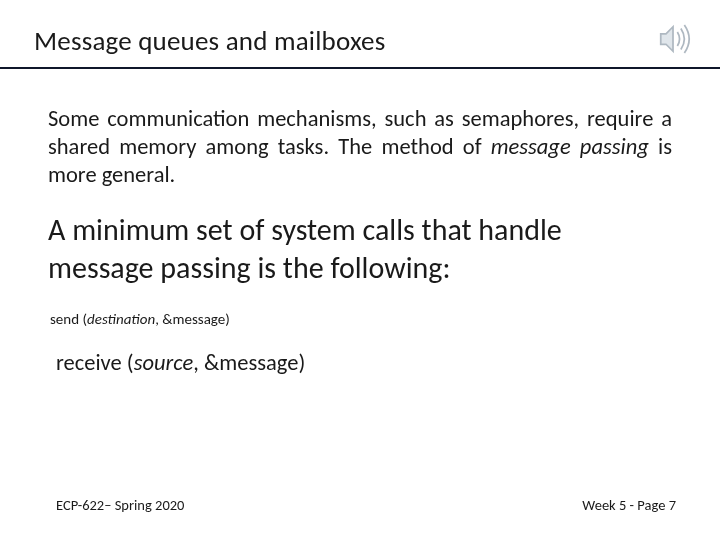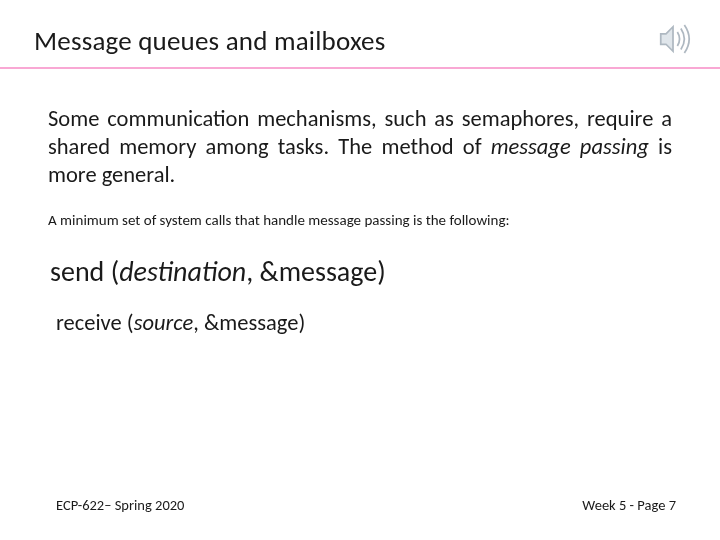--- a/index.html
+++ b/index.html
@@ -11,21 +11,21 @@
     position: relative;
   }
   .slide {
     width: 720px;
     height: 540px;
     position: relative;
     padding: 0;
   }
   .title-row {
     padding: 24px 0 10px 34px;
-    border-bottom: 2px solid #f9a8d4;
+    border-bottom: 2px solid #0f172a;
     margin: 0 0 0 0;
     position: relative;
   }
   .title {
     font-size: 27px;
     font-weight: 400;
     color: #1a1a1a;
     letter-spacing: 0.2px;
   }
   .audio-icon {
@@ -41,28 +41,28 @@
   }
   .para {
     font-size: 22.5px;
     line-height: 1.25;
     color: #1a1a1a;
     text-align: justify;
     text-justify: inter-word;
     margin-bottom: 22px;
   }
   .para2 {
-    font-size: 15px;
+    font-size: 30px;
     line-height: 1.25;
     color: #1a1a1a;
     margin-bottom: 24px;
   }
   .italic { font-style: italic; }
   .call-line {
-    font-size: 28px;
+    font-size: 15px;
     line-height: 1.25;
     margin-bottom: 20px;
     padding-left: 2px;
   }
   .call-line2 {
     font-size: 22.5px;
     line-height: 1.25;
     margin-bottom: 20px;
     padding-left: 8px;
   }

